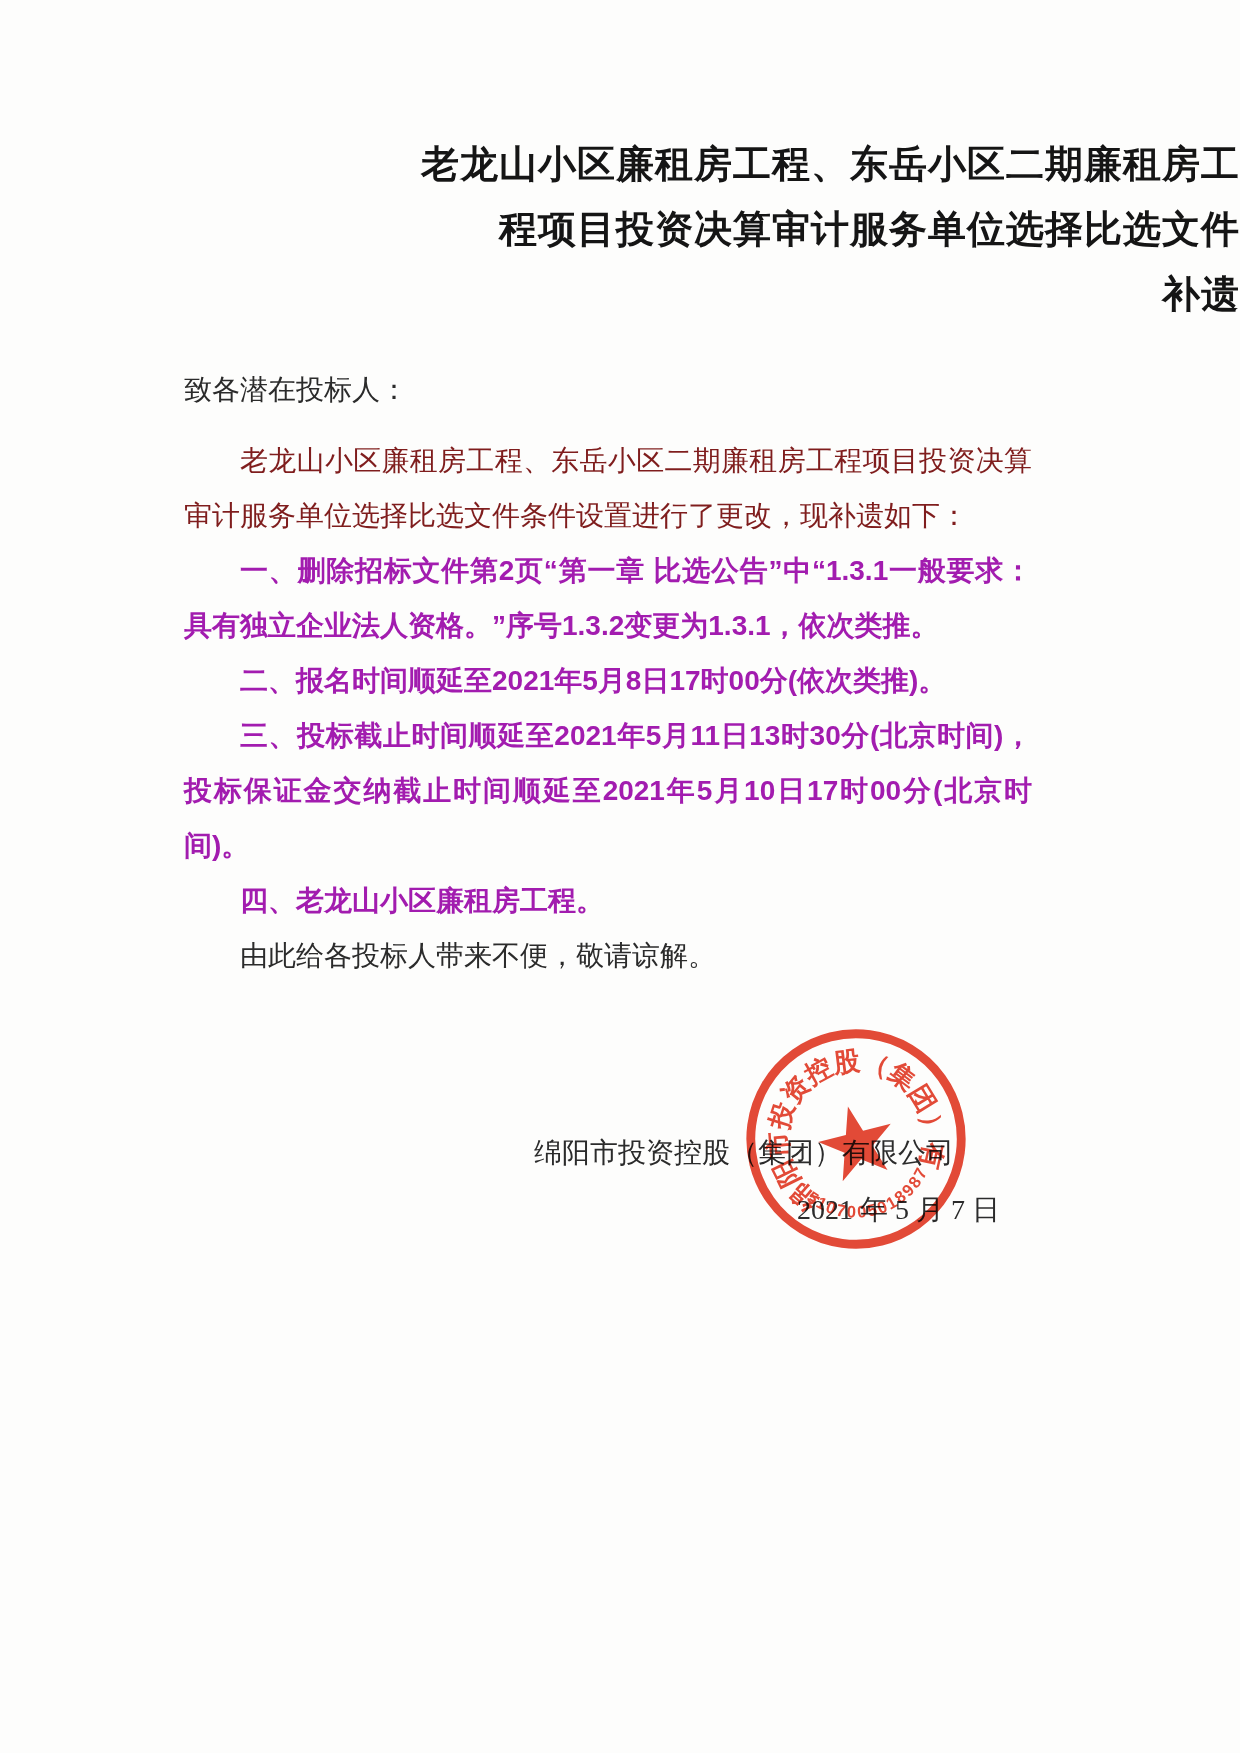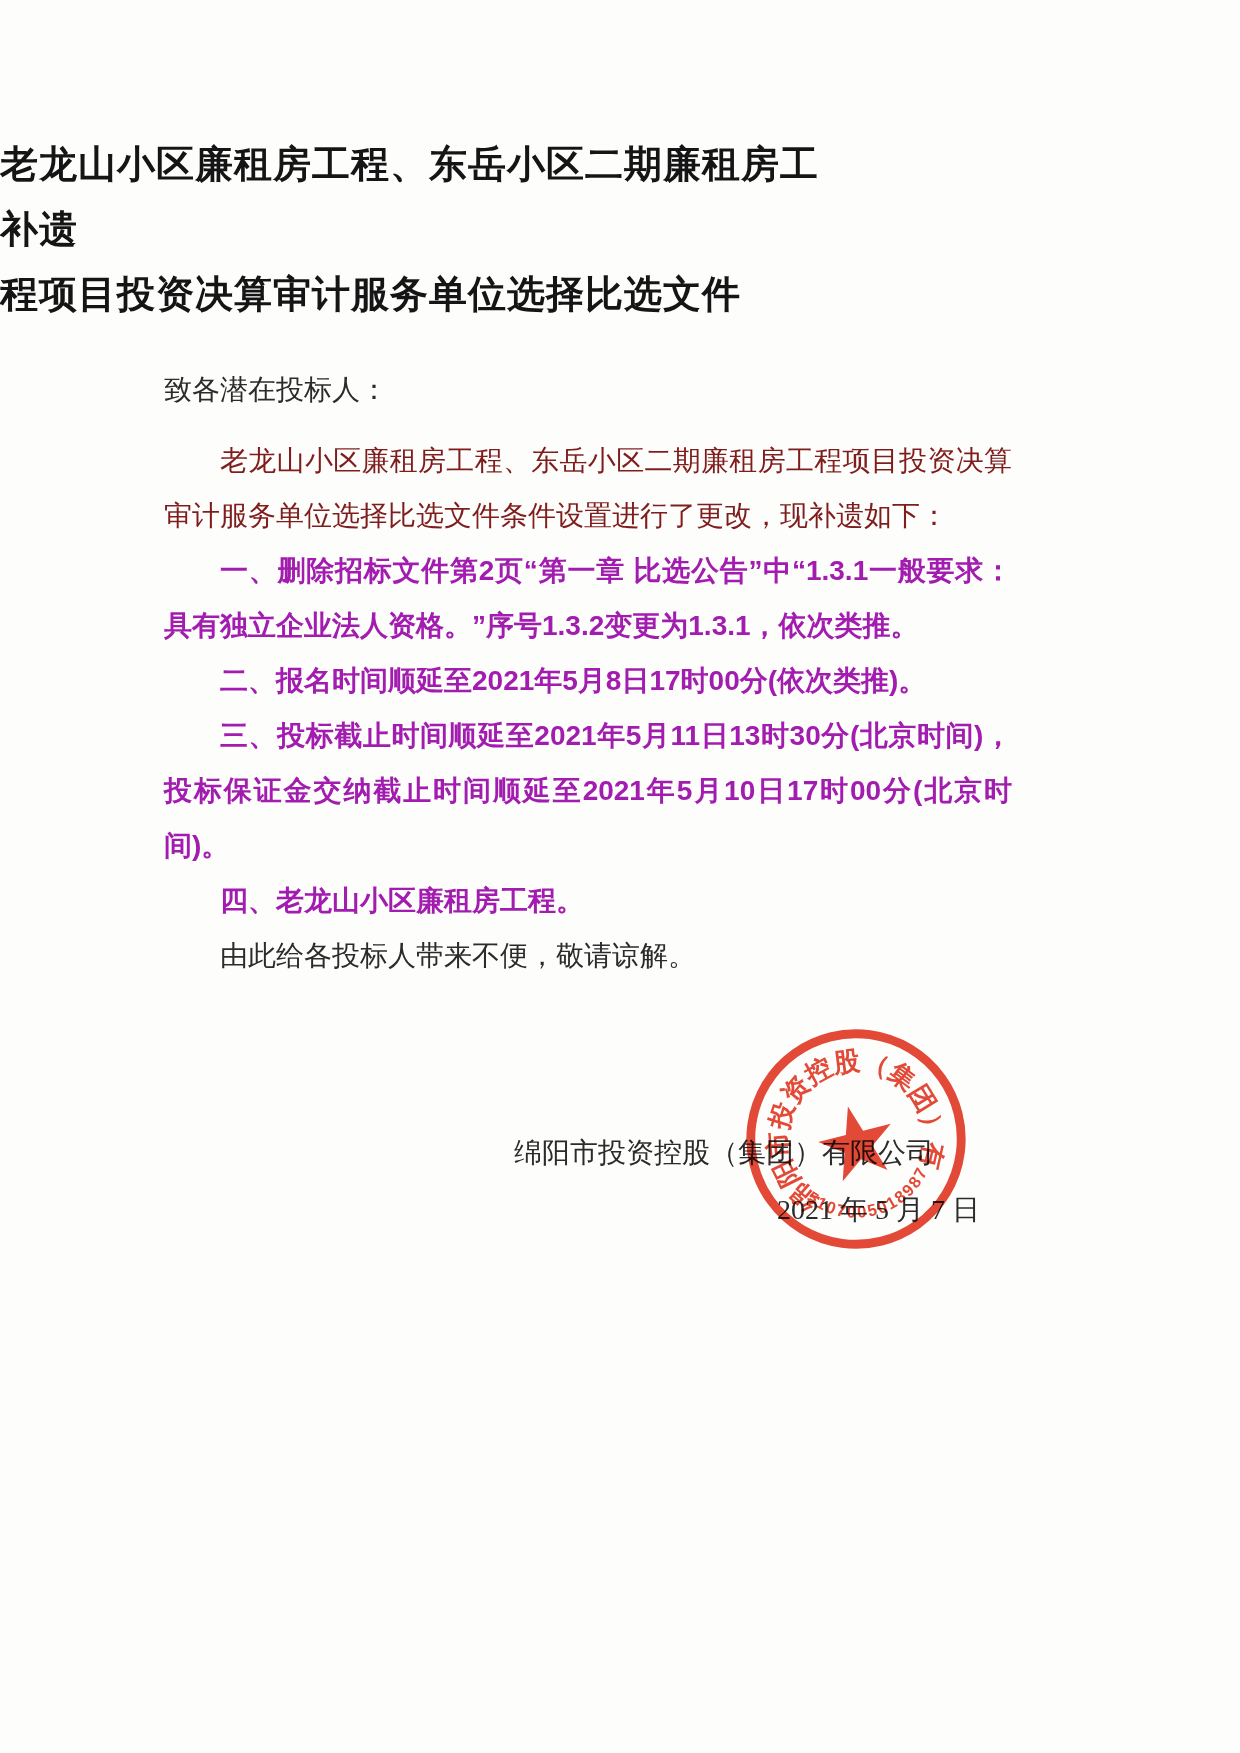--- a/index.html
+++ b/index.html
@@ -7,31 +7,31 @@
     position:relative;
     width:1240px; height:1753px;
     margin:0 auto;
     background:#fdfdfc;
     overflow:hidden;
     font-family:"Liberation Serif","DejaVu Serif",serif;
     color:#222;
   }
   .title {
     margin-top:132px;
-    text-align:left;
+    text-align:right;
     font-family:"Liberation Sans","DejaVu Sans",sans-serif;
     font-weight:bold;
     font-size:38px;
     line-height:65px;
     color:#151515;
     letter-spacing:1px;
   }
   .body-block {
     position:absolute;
-    left:164px;
+    left:184px;
     width:848px;
     top:362px;
     font-size:28px;
     line-height:55px;
     text-align:justify;
   }
   .body-block p { margin:0; }
   .salutation { color:#2b2b2b; }
   .intro { margin-top:16px !important; text-indent:2em; color:#7f1d1d; }
   .item {
@@ -73,22 +73,22 @@
     letter-spacing:2px;
   }
 </style>
 </head>
 <body>
 
 <div class="page">
 
   <div class="title">
     <div>老龙山小区廉租房工程、东岳小区二期廉租房工</div>
+    <div>程项目投资决算审计服务单位选择比选文件</div>
     <div>补遗</div>
-    <div>程项目投资决算审计服务单位选择比选文件</div>
   </div>
 
   <div class="body-block">
     <p class="salutation">致各潜在投标人：</p>
     <p class="intro">老龙山小区廉租房工程、东岳小区二期廉租房工程项目投资决算审计服务单位选择比选文件条件设置进行了更改，现补遗如下：</p>
 
     <p class="item"><span>一、</span><span>删除招标文件第2页“第一章 比选公告”中“1.3.1一般要求：具有独立企业法人资格。”序号1.3.2变更为1.3.1，依次类推。</span></p>
     <p class="item"><span>二、</span><span>报名时间顺延至2021年5月8日17时00分(依次类推)。</span></p>
     <p class="item"><span>三、</span><span>投标截止时间顺延至2021年5月11日13时30分(北京时间)，投标保证金交纳截止时间顺延至2021年5月10日17时00分(北京时间)。</span></p>
     <p class="item"><span>四、</span><span>老龙山小区廉租房工程。</span></p>

